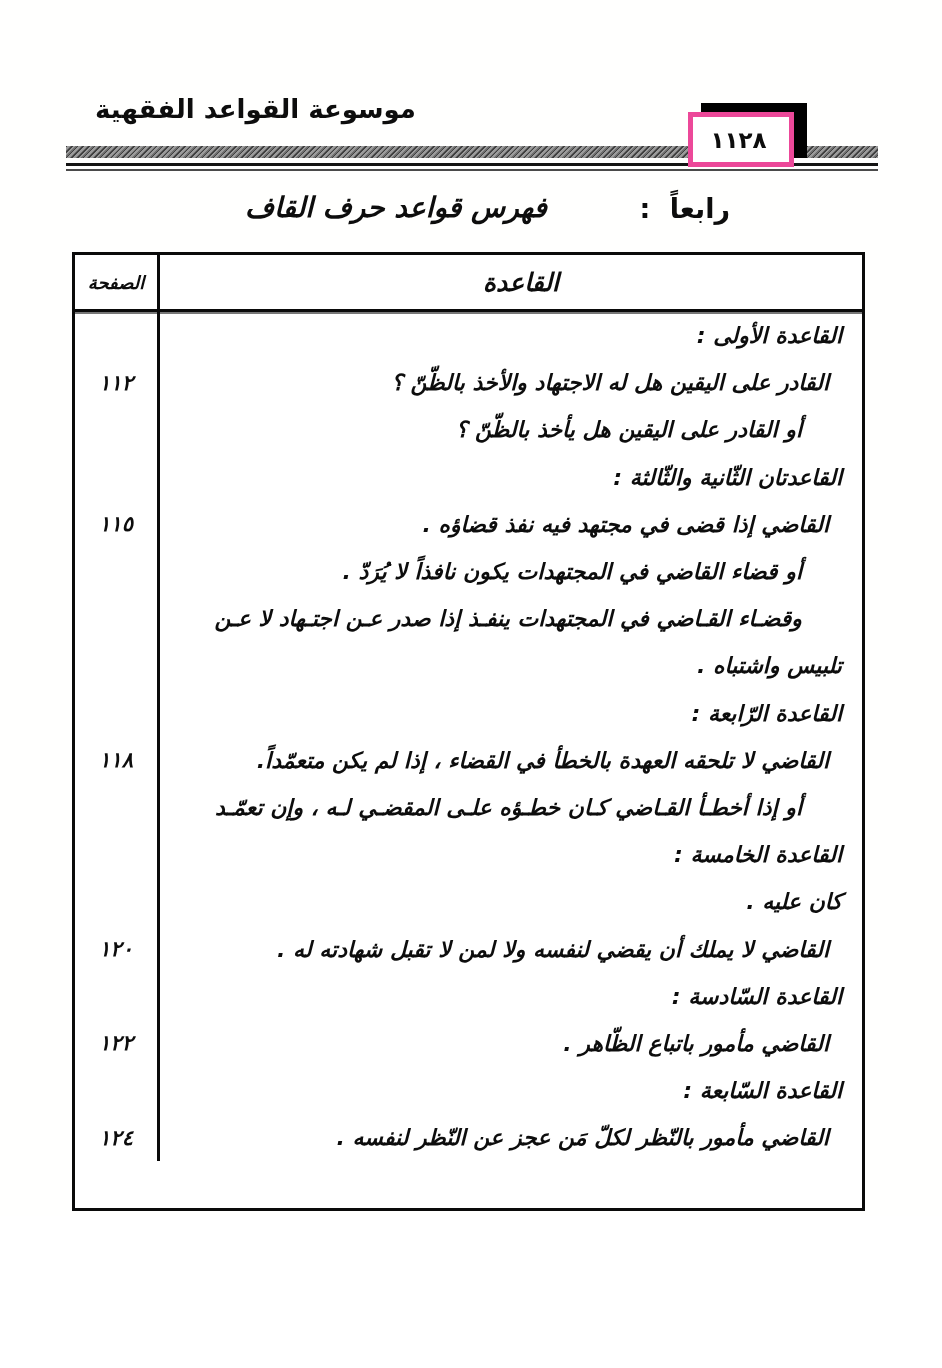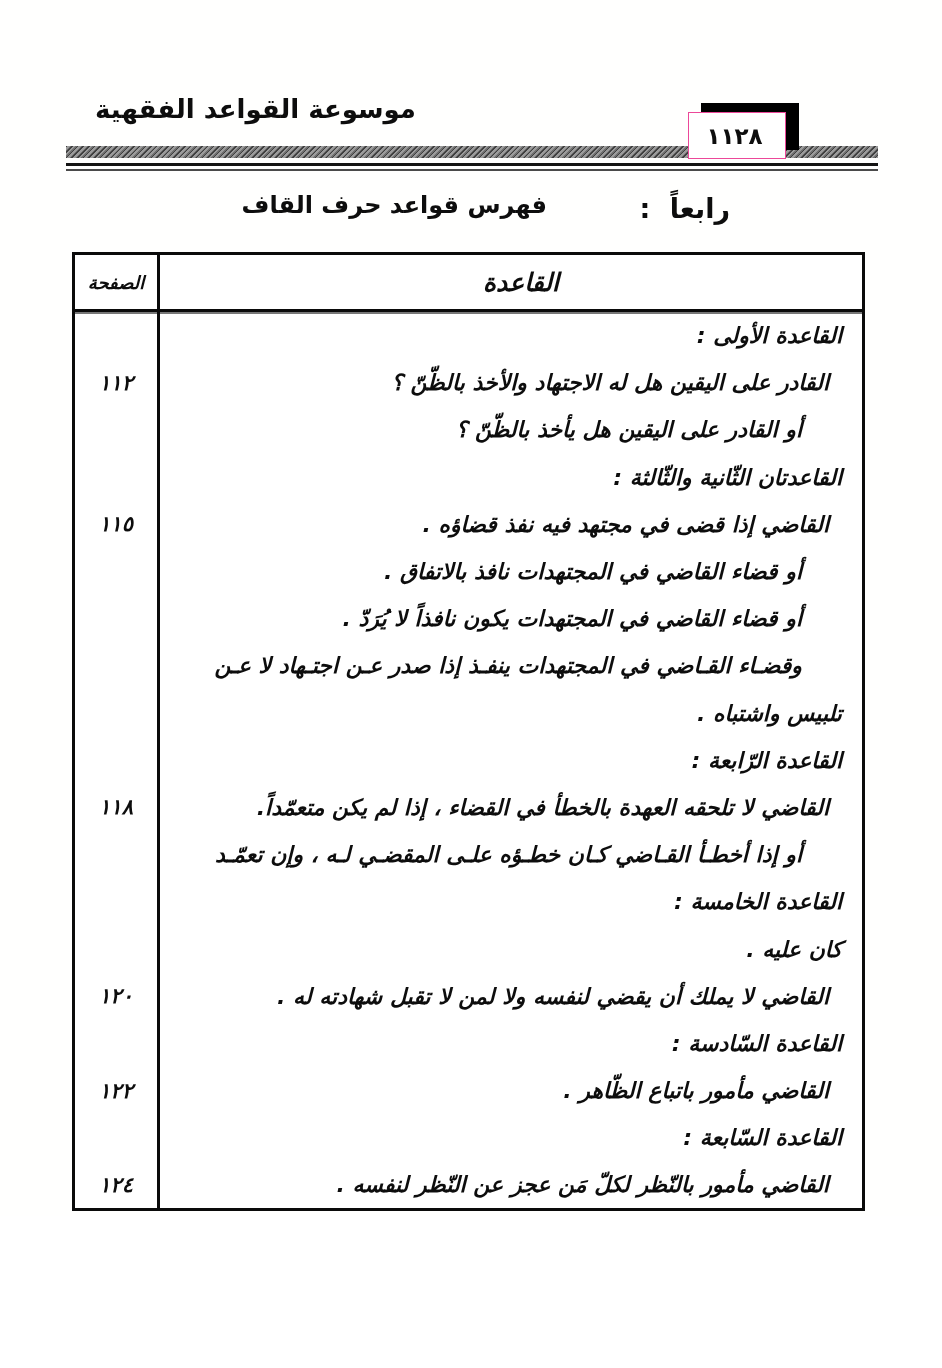--- a/index.html
+++ b/index.html
@@ -55,21 +55,21 @@
     background: #4a4a4a;
     z-index: 1;
   }
   .page-number-box {
     position: absolute;
     left: 688px;
     top: 112px;
     width: 96px;
     height: 45px;
     background: #ffffff;
-    border: 1px solid #ec4899;
+    border: 5px solid #ec4899;
     box-shadow: 13px -9px 0 0 #000000;
     z-index: 3;
     display: flex;
     align-items: center;
     justify-content: center;
   }
   .page-number-box span {
     font-size: 23px;
     letter-spacing: 5px;
     padding-right: 5px; 
@@ -81,22 +81,23 @@
     right: 212px;
     top: 193px;
     font-size: 27px;
     white-space: nowrap;
     word-spacing: 10px;
   }
   .heading-title {
     position: absolute;
     right: 395px;
     top: 191px;
-    font-size: 24px;
-    white-space: nowrap;
+    font-size: 28px;
+    white-space: nowrap;
+    font-style: italic;
   }
 
   
   .index-table {
     position: absolute;
     left: 72px;
     top: 252px;
     width: 793px;
     height: 959px;
     border: 3px solid #0a0a0a;
@@ -188,24 +189,20 @@
   <div class="t-row">
     <div class="cell rule-cell ind-0">القاعدتان الثّانية والثّالثة :</div>
     <div class="cell page-cell"></div>
   </div>
 
   <div class="t-row">
     <div class="cell rule-cell ind-1">القاضي إذا قضى في مجتهد فيه نفذ قضاؤه .</div>
     <div class="cell page-cell">١١٥</div>
   </div>
 
-  <div class="t-row">
-    <div class="cell rule-cell ind-2">أو قضاء القاضي في المجتهدات نافذ بالاتفاق .</div>
-    <div class="cell page-cell"></div>
-  </div>
 
   <div class="t-row">
     <div class="cell rule-cell ind-2">أو قضاء القاضي في المجتهدات يكون نافذاً لا يُرَدّ .</div>
     <div class="cell page-cell"></div>
   </div>
 
   <div class="t-row">
     <div class="cell rule-cell ind-2">وقضـاء القـاضي في المجتهدات ينفـذ إذا صدر عـن اجتـهاد لا عـن</div>
     <div class="cell page-cell"></div>
   </div>

